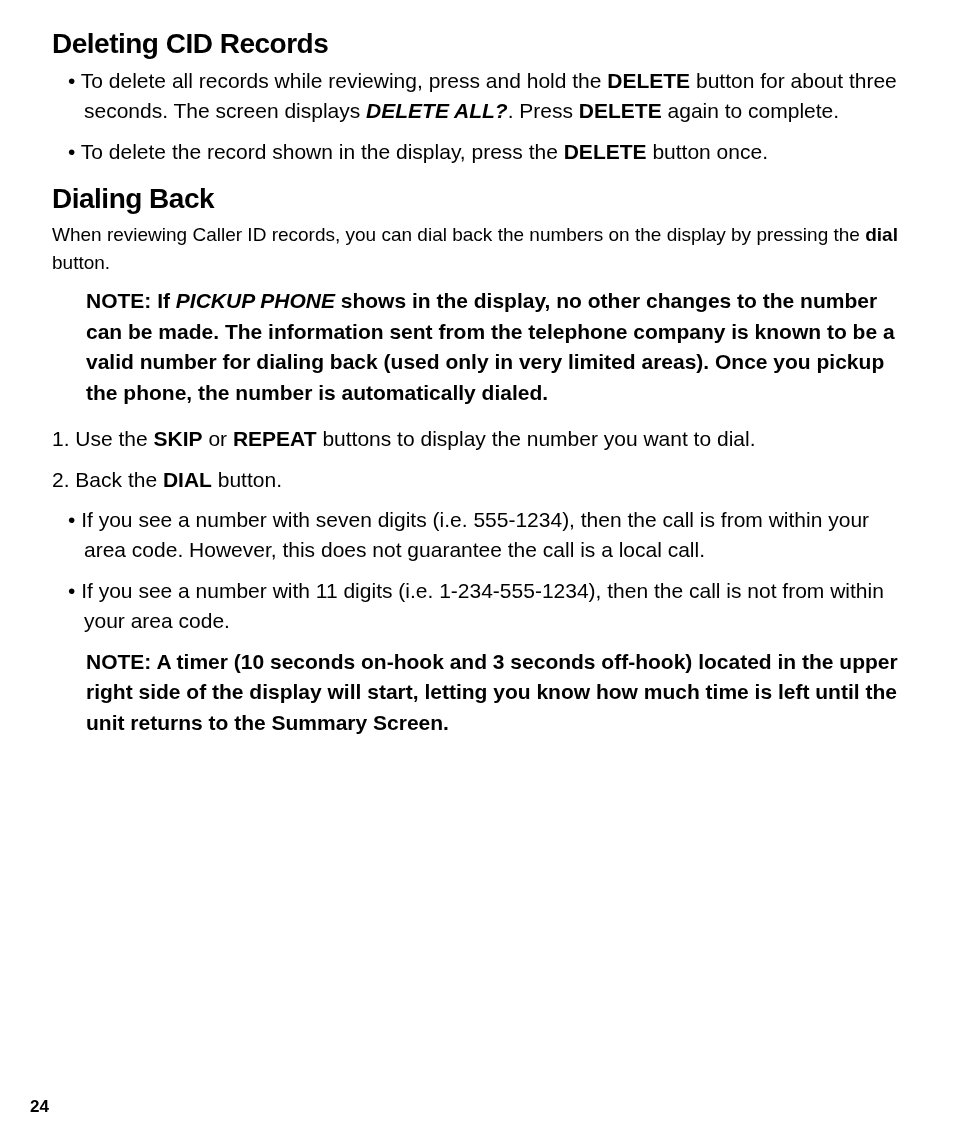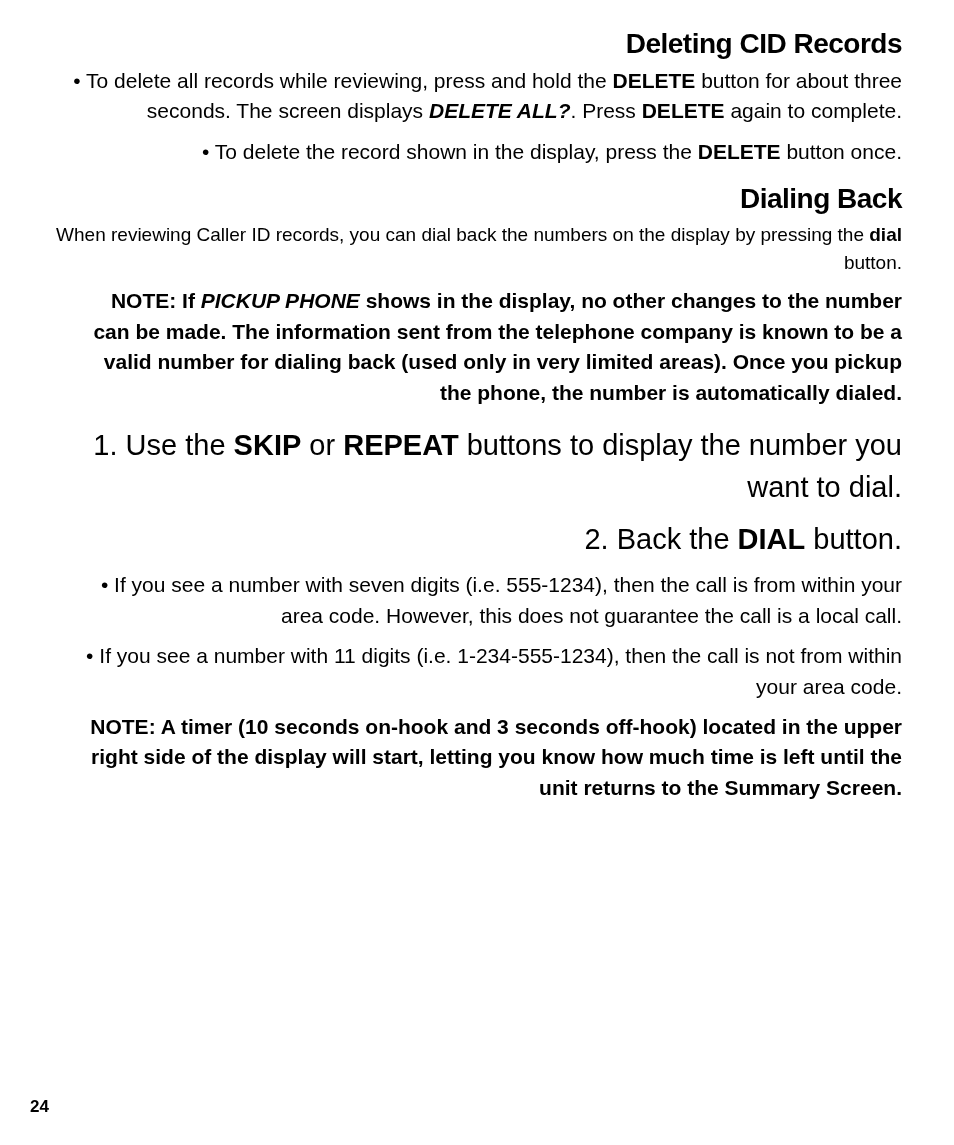--- a/index.html
+++ b/index.html
@@ -8,21 +8,20 @@
     padding: 0;
     background: #ffffff;
     color: #000000;
   }
   .page {
     width: 954px;
     height: 1145px;
     box-sizing: border-box;
     padding: 28px 52px 40px 52px;
     position: relative;
-    text-align: right;
   }
   h2 {
     font-size: 28px;
     font-weight: bold;
     margin: 0 0 6px 0;
     letter-spacing: -0.5px;
   }
   .para {
     font-size: 19px;
     line-height: 1.45;
@@ -32,21 +31,21 @@
     font-size: 21px;
     line-height: 1.45;
     margin: 0 0 10px 0;
     padding-left: 32px;
     text-indent: -16px;
   }
   .bullet::before {
     content: "• ";
   }
   .numbered {
-    font-size: 29px;
+    font-size: 21px;
     line-height: 1.45;
     margin: 0 0 10px 0;
   }
   .note-block {
     font-size: 21px;
     line-height: 1.45;
     font-weight: bold;
     margin: 6px 0 14px 34px;
   }
   .bold { font-weight: bold; }

